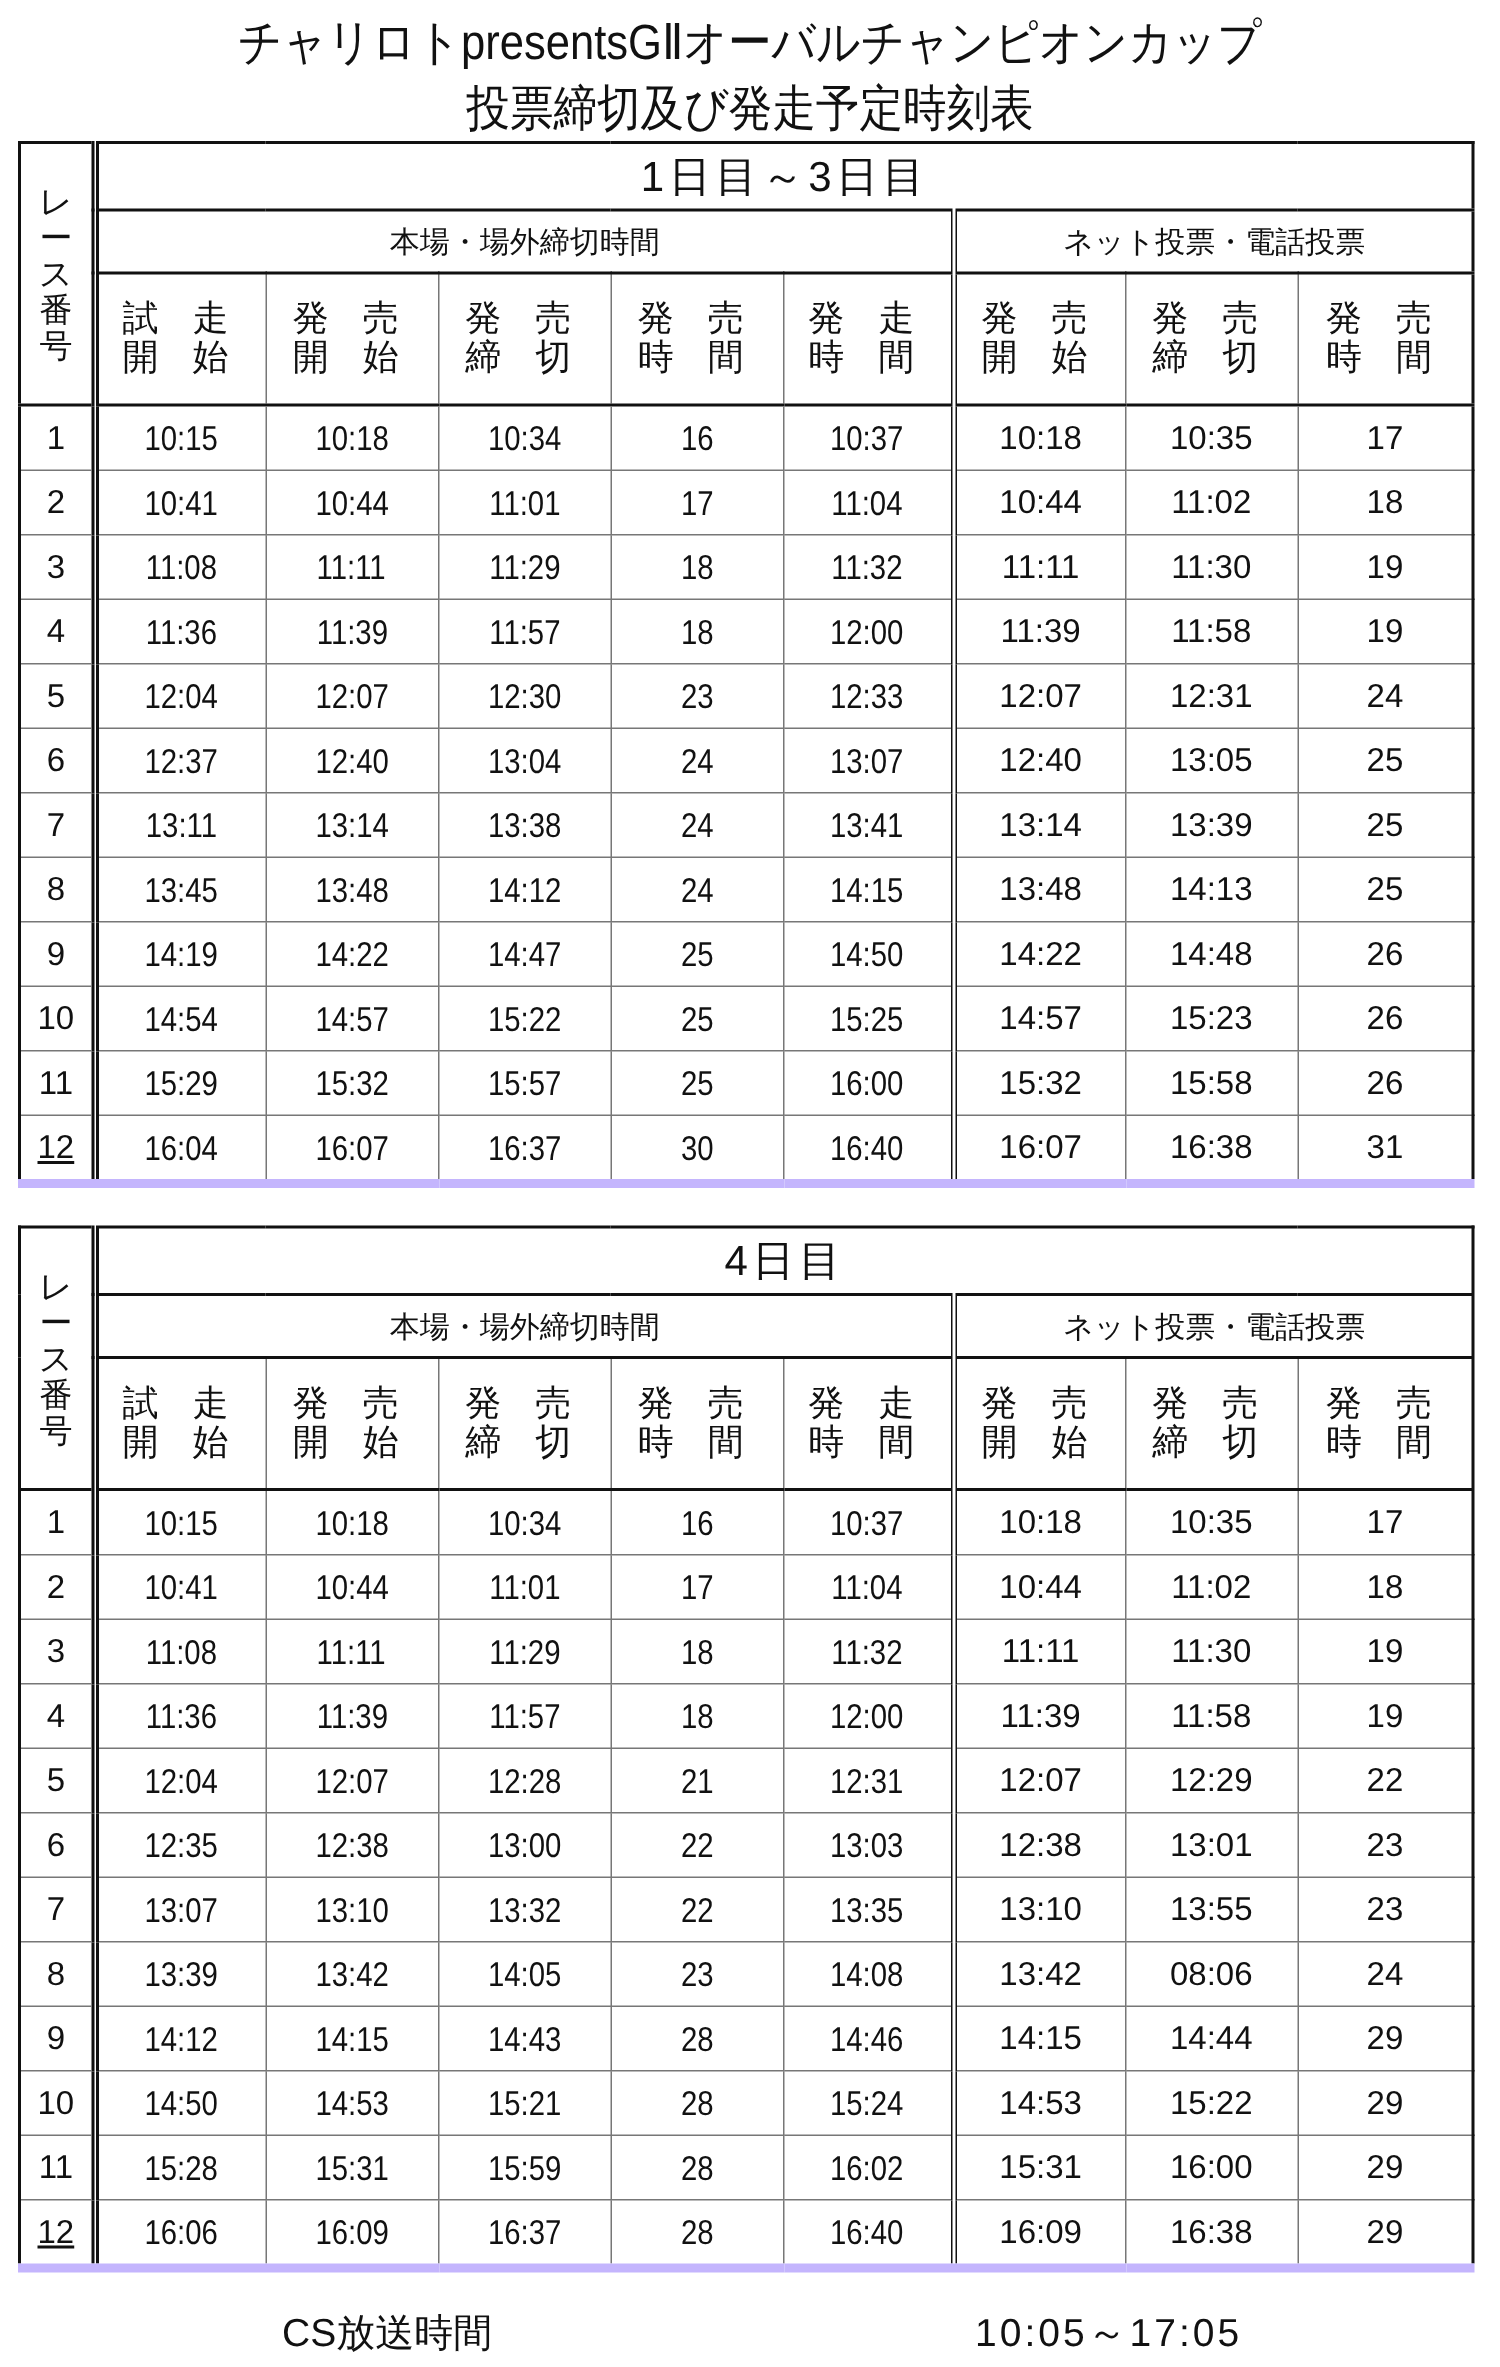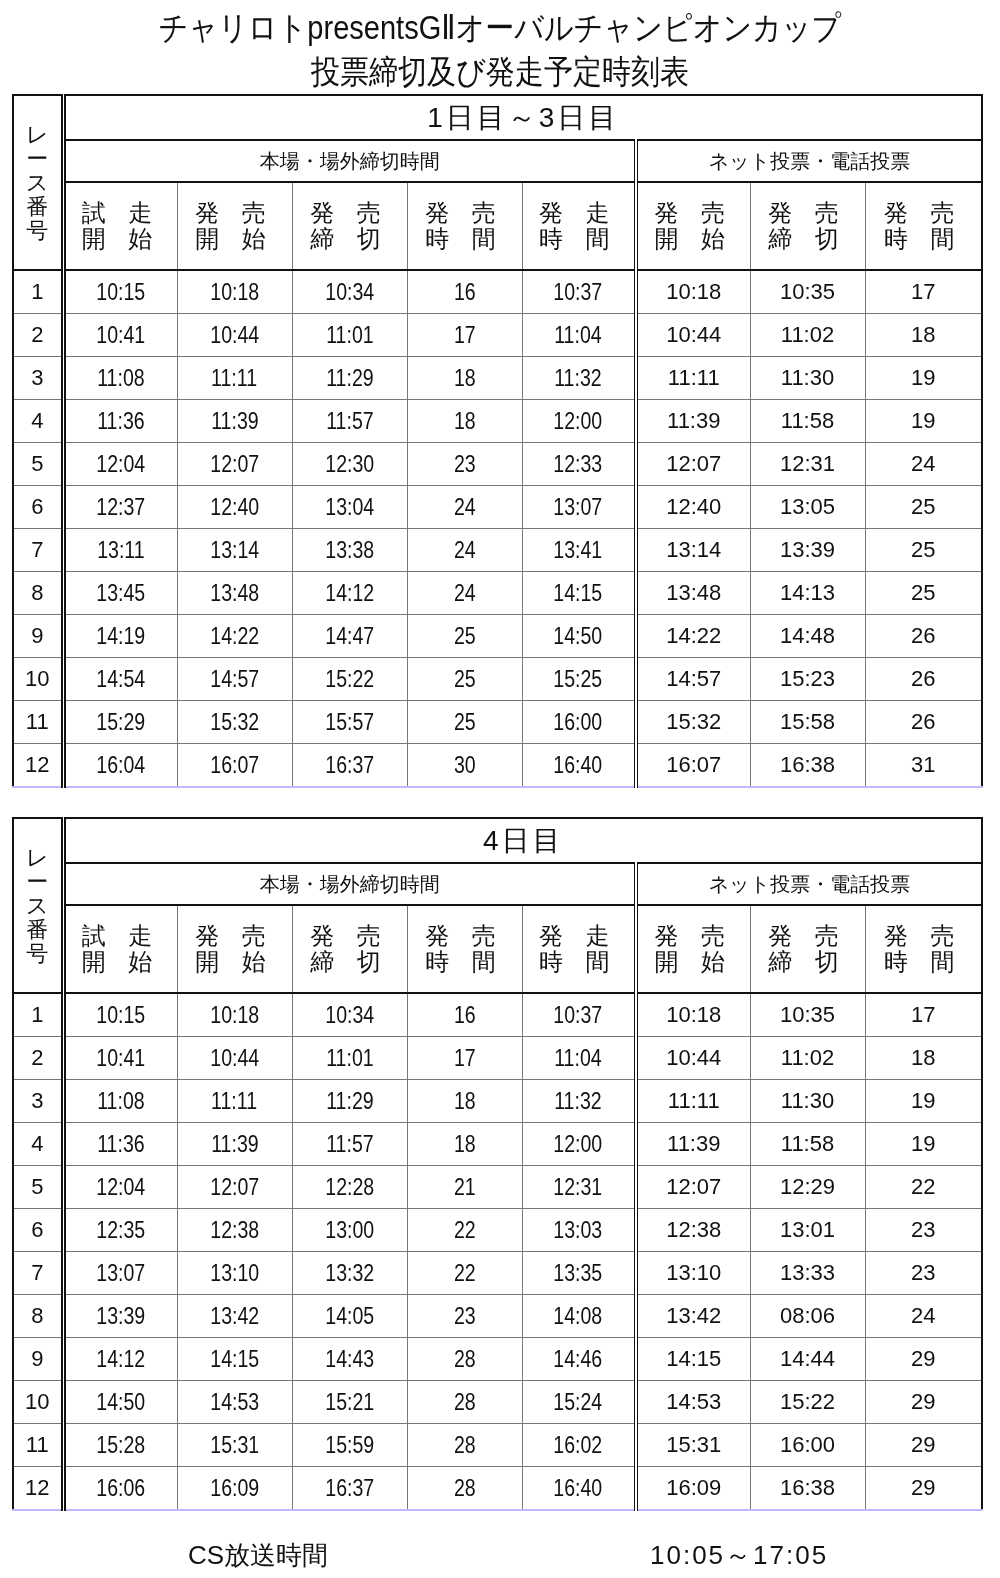--- a/index.html
+++ b/index.html
@@ -35,21 +35,21 @@
     th.group { height: 40px; font-size: 20px; border-bottom: 2px solid #111 !important; }
     th.group.venue { border-right: 4px double #111 !important; border-radius: 21px; }
     th.colhead { height: 86px; font-size: 24px; line-height: 26px; letter-spacing: 8px; border-bottom: 2px solid #111 !important; border-left: 1px solid #555; }
     th.colhead.split { border-right: 4px double #111 !important; }
     td.num { height: 42px; font-size: 22px; border-right: 5px double #111 !important; border-left: 2px solid #111; }
     td.val { height: 42px; font-size: 23px; transform: none; }
     td.val span { display: inline-block; transform: scaleX(0.85); }
     td.val.split { border-right: 4px double #111 !important; }
     td.val.net span { transform: scaleX(1); }
     td.val.net { font-size: 22px; }
-    tr.last td { border-bottom: 2px solid #c4b5fd; }
+    tr.last td { border-bottom: 6px solid #c4b5fd; text-decoration: underline; }
 
     .footer {
       position: absolute; top: 1538px; left: 0; width: 1000px; height: 34px;
       font-size: 26px;
     }
     .footer span { position: absolute; top: 0; white-space: nowrap; }
     .footer .f-label { left: 188px; }
     .footer .f-days { left: 416px; margin-top: 37px; }
     .footer .f-time { left: 650px; letter-spacing: 2px; }
   </style>
@@ -326,21 +326,21 @@
         <td class="val net"><span>23</span></td>
       </tr>
       <tr class="">
         <td class="num">7</td>
         <td class="val"><span>13:07</span></td>
         <td class="val"><span>13:10</span></td>
         <td class="val"><span>13:32</span></td>
         <td class="val"><span>22</span></td>
         <td class="val split"><span>13:35</span></td>
         <td class="val net"><span>13:10</span></td>
-        <td class="val net"><span>13:33</span></td>
+        <td class="val net"><span>13:55</span></td>
         <td class="val net"><span>23</span></td>
       </tr>
       <tr class="">
         <td class="num">8</td>
         <td class="val"><span>13:39</span></td>
         <td class="val"><span>13:42</span></td>
         <td class="val"><span>14:05</span></td>
         <td class="val"><span>23</span></td>
         <td class="val split"><span>14:08</span></td>
         <td class="val net"><span>13:42</span></td>

